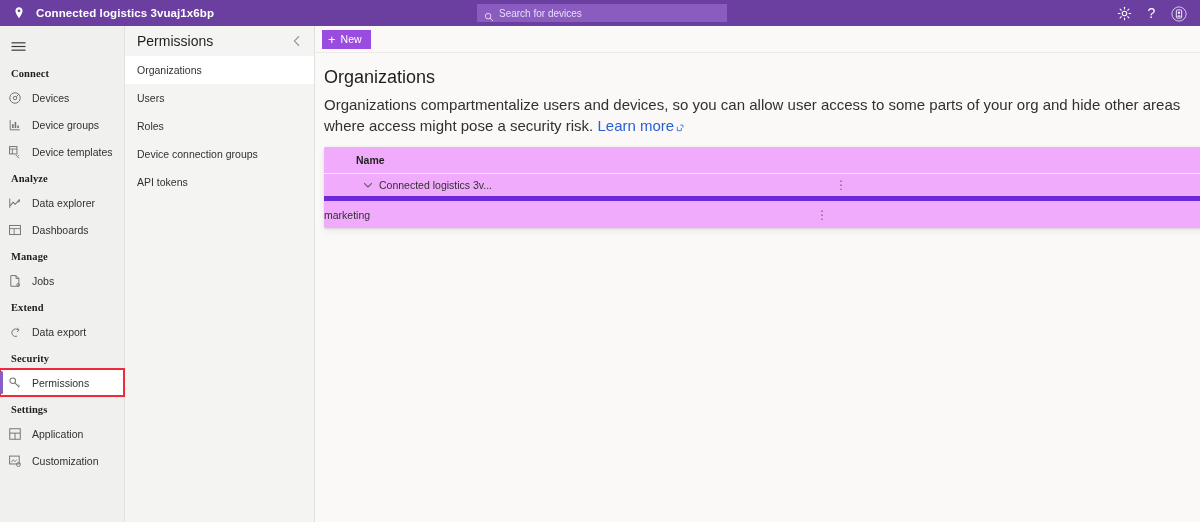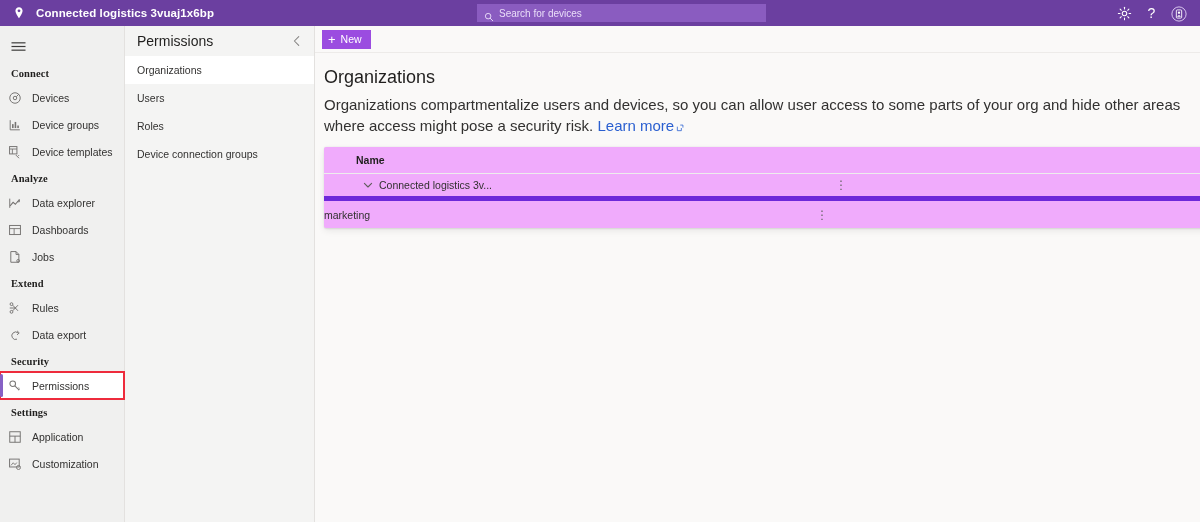--- a/index.html
+++ b/index.html
@@ -18,21 +18,21 @@
     display: flex; align-items: center;
     position: relative;
     color: #fff;
   }
   .topbar-left { display: flex; align-items: center; padding-left: 12px; gap: 10px; }
   .pin-icon { width: 14px; height: 14px; display: block; }
   .app-title { font-size: 11.5px; font-weight: bold; letter-spacing: .1px; white-space: nowrap; }
 
   .search-wrap {
     position: absolute; left: 477px; top: 4px;
-    width: 289px; height: 18px;
+    width: 250px; height: 18px;
     background: #8a5cc0;
     display: flex; align-items: center; gap: 5px;
     padding: 0 7px;
   }
   .search-icon { width: 10px; height: 10px; flex: 0 0 10px; }
   .search-input {
     border: 0; outline: 0; background: transparent;
     font-family: "Liberation Sans", sans-serif;
     font-size: 10px; color: #f3eaff; width: 100%;
   }
@@ -263,43 +263,33 @@
         <span class="nav-ico">
           <svg viewBox="0 0 16 16" width="14" height="14" aria-hidden="true">
             <rect x="1.8" y="2.8" width="12.4" height="10.4" fill="none" stroke="#605e5c" stroke-width="1.1"></rect>
             <line x1="1.8" y1="6.4" x2="14.2" y2="6.4" stroke="#605e5c" stroke-width="1"></line>
             <line x1="7" y1="6.4" x2="7" y2="13.2" stroke="#605e5c" stroke-width="1"></line>
           </svg>
         </span>
         <span>Dashboards</span>
       </div>
 
+      <div class="nav-group">Manage</div>
       <div class="nav-item">
         <span class="nav-ico">
           <svg viewBox="0 0 16 16" width="14" height="14" aria-hidden="true">
             <path d="M3.2 1.8h6l3.2 3.2v9h-9.2z" fill="none" stroke="#605e5c" stroke-width="1.1"></path>
             <path d="M9.2 1.8v3.3h3.2" fill="none" stroke="#605e5c" stroke-width="1.1"></path>
             <circle cx="11.6" cy="12.4" r="1.6" fill="none" stroke="#605e5c" stroke-width="1"></circle>
           </svg>
         </span>
         <span>Jobs</span>
       </div>
 
       <div class="nav-group">Extend</div>
-      <div class="nav-item">
-        <span class="nav-ico">
-          <svg viewBox="0 0 16 16" width="14" height="14" aria-hidden="true">
-            <circle cx="4" cy="3.6" r="1.6" fill="none" stroke="#605e5c" stroke-width="1.1"></circle>
-            <circle cx="4" cy="12.4" r="1.6" fill="none" stroke="#605e5c" stroke-width="1.1"></circle>
-            <path d="M5.4 4.8l6 6.4M5.4 11.2l6-6.4" fill="none" stroke="#605e5c" stroke-width="1.1"></path>
-            <line x1="2" y1="8" x2="9" y2="8" stroke="#605e5c" stroke-width="1.1"></line>
-          </svg>
-        </span>
-        <span>Rules</span>
-      </div>
       <div class="nav-item">
         <span class="nav-ico">
           <svg viewBox="0 0 16 16" width="14" height="14" aria-hidden="true">
             <path d="M11.5 5.6a4.3 4.3 0 1 0-1.2 7.2" fill="none" stroke="#605e5c" stroke-width="1.1"></path>
             <path d="M10.4 3.3l2.4 2.3-2.4 2.3" fill="none" stroke="#605e5c" stroke-width="1.1"></path>
           </svg>
         </span>
         <span>Data export</span>
       </div>
 
@@ -344,20 +334,21 @@
         <span class="collapse-btn">
           <svg viewBox="0 0 16 16" width="14" height="14" aria-hidden="true">
             <path d="M10 3L5 8l5 5" fill="none" stroke="#605e5c" stroke-width="1.2" stroke-linecap="round" stroke-linejoin="round"></path>
           </svg>
         </span>
       </div>
       <div class="sub-item selected">Organizations</div>
       <div class="sub-item">Users</div>
       <div class="sub-item">Roles</div>
       <div class="sub-item">Device connection groups</div>
+      <div class="sub-item">API tokens</div>
     </div>
 
     <div class="main">
       <div class="cmdbar">
         <button class="new-btn">
           <span class="plus-glyph">+</span>
           <span>New</span>
         </button>
       </div>
 

